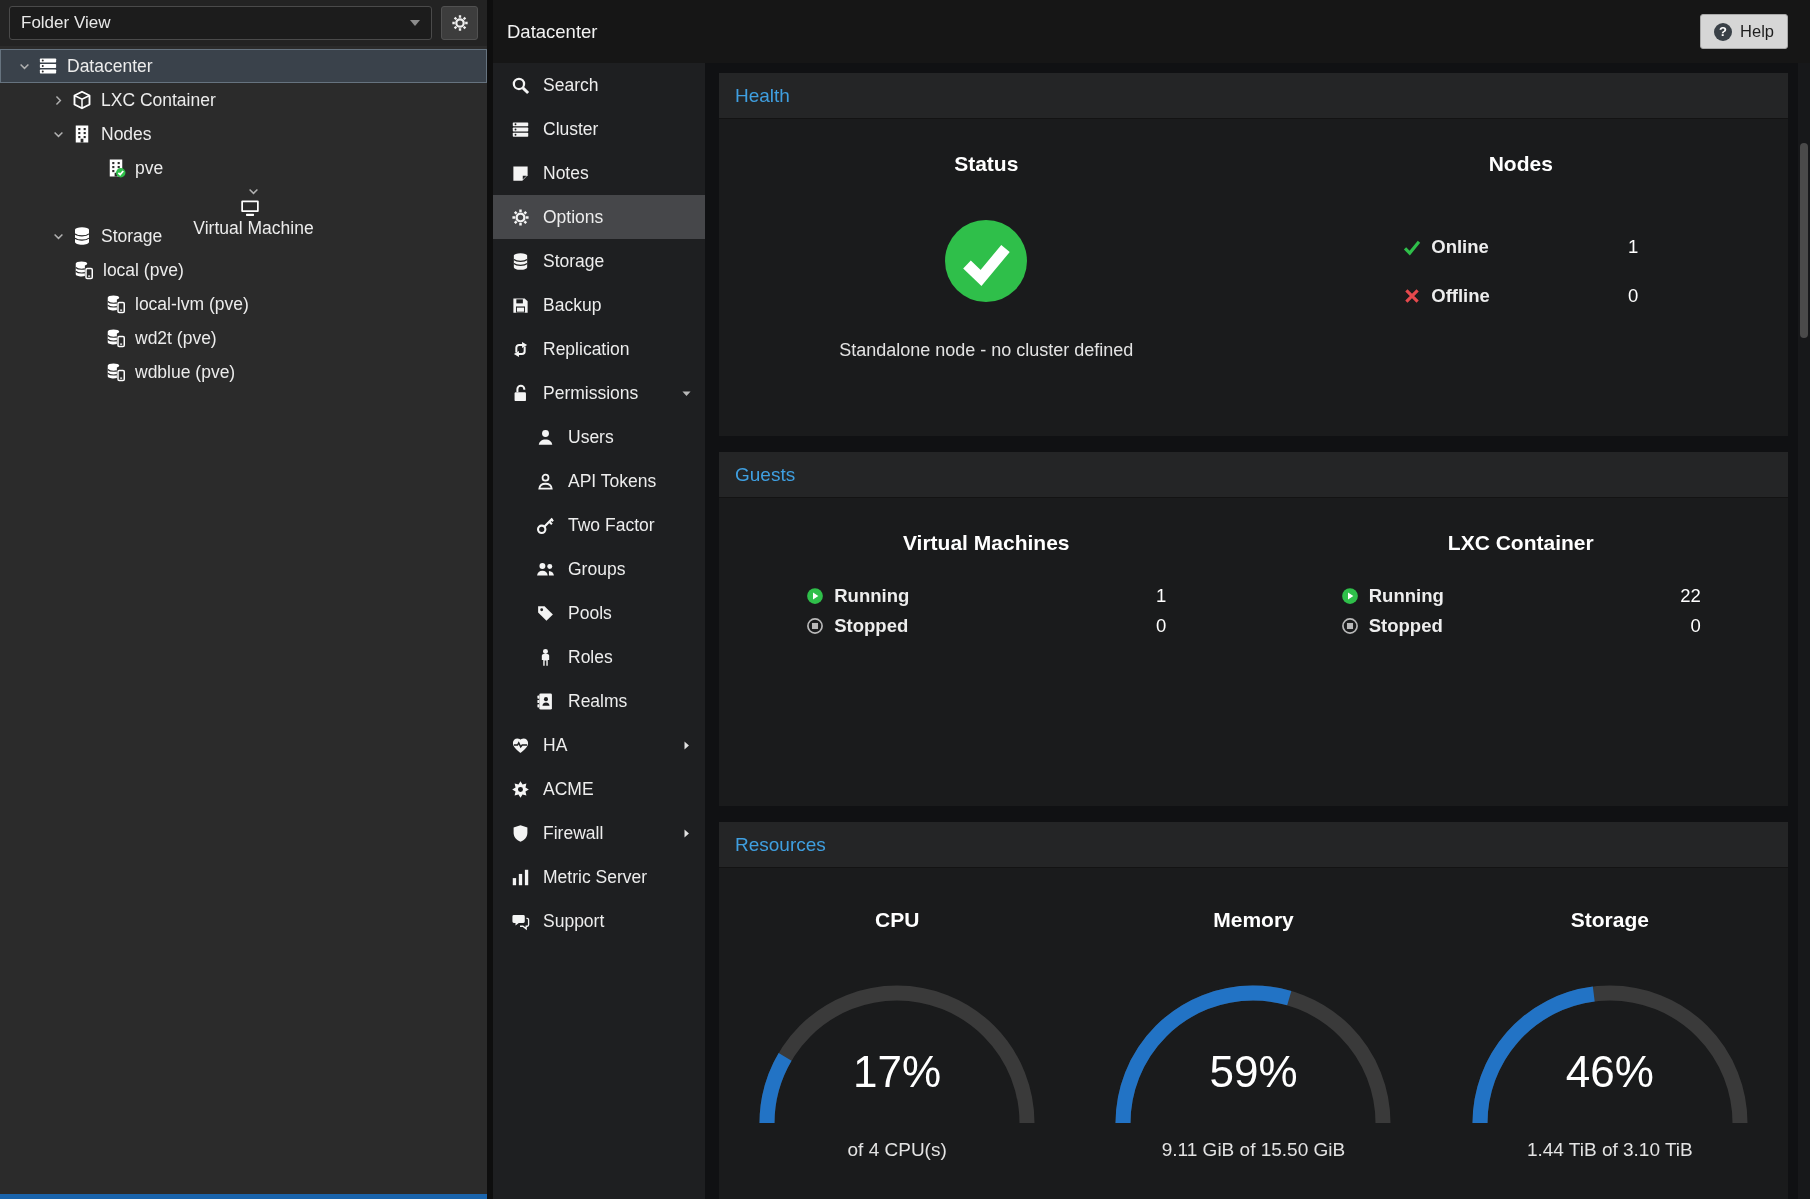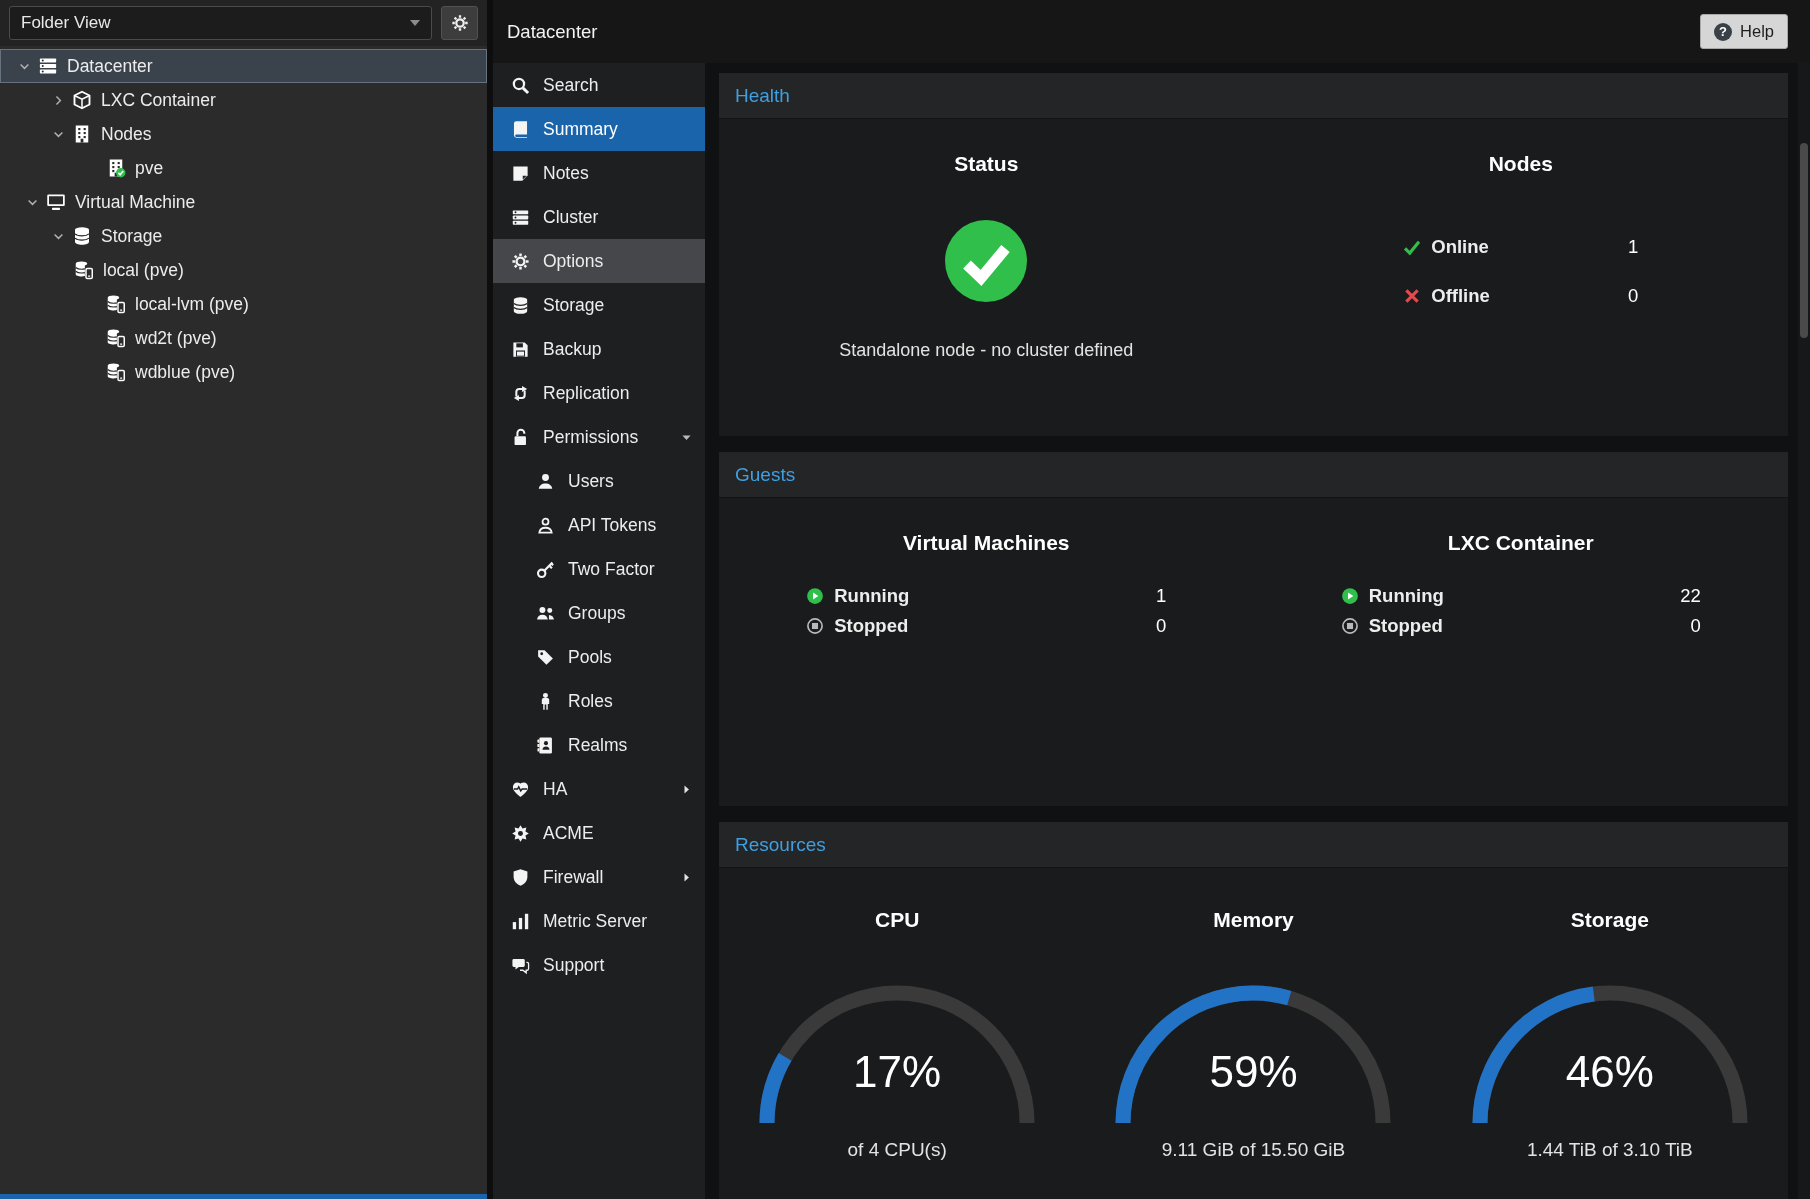--- a/index.html
+++ b/index.html
@@ -196,21 +196,21 @@
                 <rect x="9.3" y="6.4" width="1.7" height="1.7"></rect>
                 <rect x="5" y="9.6" width="1.7" height="1.7"></rect>
                 <rect x="6.9" y="11.8" width="2.2" height="3"></rect>
               </g>
               <circle cx="11.8" cy="11.8" r="3.8" fill="#2fbf4a"></circle>
               <path d="M9.9 11.9l1.4 1.4 2.5-2.9" stroke="#fff" stroke-width="1.4" fill="none"></path>
             </svg>
           </span>
           <span class="tree-label">pve</span>
         </div>
-        <div class="tree-row" style="padding-left: 20px;">
+        <div class="tree-row" style="padding-left: 20px; flex-direction: column;">
           <span class="expander">
             <svg viewBox="0 0 16 16">
               <path d="M3.2 5.5 8 10.3l4.8-4.8" fill="none" stroke="currentColor" stroke-width="1.8"></path>
             </svg>
           </span>
           <span class="icon tree-icon">
             <svg viewBox="0 0 16 16">
               <rect x="1" y="2" width="14" height="9.2" rx="0.9" fill="currentColor"></rect>
               <rect x="2.4" y="3.4" width="11.2" height="6.4" fill="#2b2b2b"></rect>
               <rect x="4.8" y="12.6" width="6.4" height="1.7" rx="0.5" fill="currentColor"></rect>
@@ -308,54 +308,46 @@
     <div class="right-body">
       <nav class="menu" id="menu">
           <div class="menu-item">
             <span class="icon menu-icon">
               <svg viewBox="0 0 16 16">
                 <circle cx="6.7" cy="6.7" r="4.3" fill="none" stroke="currentColor" stroke-width="1.9"></circle>
                 <path d="M10 10l4.4 4.4" stroke="currentColor" stroke-width="2.4" fill="none"></path>
               </svg>
             </span>
             <span class="menu-label">Search</span>
-          </div>
-          <div class="menu-item selected">
-            <span class="icon menu-icon">
-              <svg viewBox="0 0 16 16">
-                <path fill="currentColor" d="M4.6 1h8.9v11.2H4.6a1.1 1.1 0 0 0 0 2.2h8.9V15H4.6A2.1 2.1 0 0 1 2.5 12.9V3.1A2.1 2.1 0 0 1 4.6 1z"></path>
-              </svg>
-            </span>
-            <span class="menu-label">Summary</span>
-          </div>
-          <div class="menu-item">
-            <span class="icon menu-icon">
-              <svg viewBox="0 0 16 16">
-                <path fill="currentColor" d="M2 2h12v7.5L9.5 14H2z"></path>
-                <path fill="#1e1f21" d="M9.9 13.1V9.9h3.2z"></path>
-              </svg>
-            </span>
-            <span class="menu-label">Notes</span>
           </div>
           <div class="menu-item">
             <span class="icon menu-icon">
               <svg viewBox="0 0 16 16">
                 <g fill="currentColor">
                   <rect x="1.5" y="2" width="13" height="3.2" rx="0.6"></rect>
                   <rect x="1.5" y="6.4" width="13" height="3.2" rx="0.6"></rect>
                   <rect x="1.5" y="10.8" width="13" height="3.2" rx="0.6"></rect>
                 </g>
                 <g fill="#1e1f21">
                   <circle cx="3.8" cy="3.6" r="0.8"></circle>
                   <circle cx="3.8" cy="8" r="0.8"></circle>
                   <circle cx="3.8" cy="12.4" r="0.8"></circle>
                 </g>
               </svg>
             </span>
             <span class="menu-label">Cluster</span>
+          </div>
+          <div class="menu-item">
+            <span class="icon menu-icon">
+              <svg viewBox="0 0 16 16">
+                <path fill="currentColor" d="M2 2h12v7.5L9.5 14H2z"></path>
+                <path fill="#1e1f21" d="M9.9 13.1V9.9h3.2z"></path>
+              </svg>
+            </span>
+            <span class="menu-label">Notes</span>
           </div>
           <div class="menu-item focused">
             <span class="icon menu-icon">
               <svg viewBox="0 0 16 16">
                 <path d="M8 1.2v2.2M8 12.6v2.2M1.2 8h2.2M12.6 8h2.2M3.2 3.2l1.5 1.5M11.3 11.3l1.5 1.5M12.8 3.2l-1.5 1.5M4.7 11.3l-1.5 1.5" stroke="currentColor" stroke-width="2.1" fill="none"></path>
                 <circle cx="8" cy="8" r="3.3" fill="none" stroke="currentColor" stroke-width="2"></circle>
               </svg>
             </span>
             <span class="menu-label">Options</span>
           </div>

